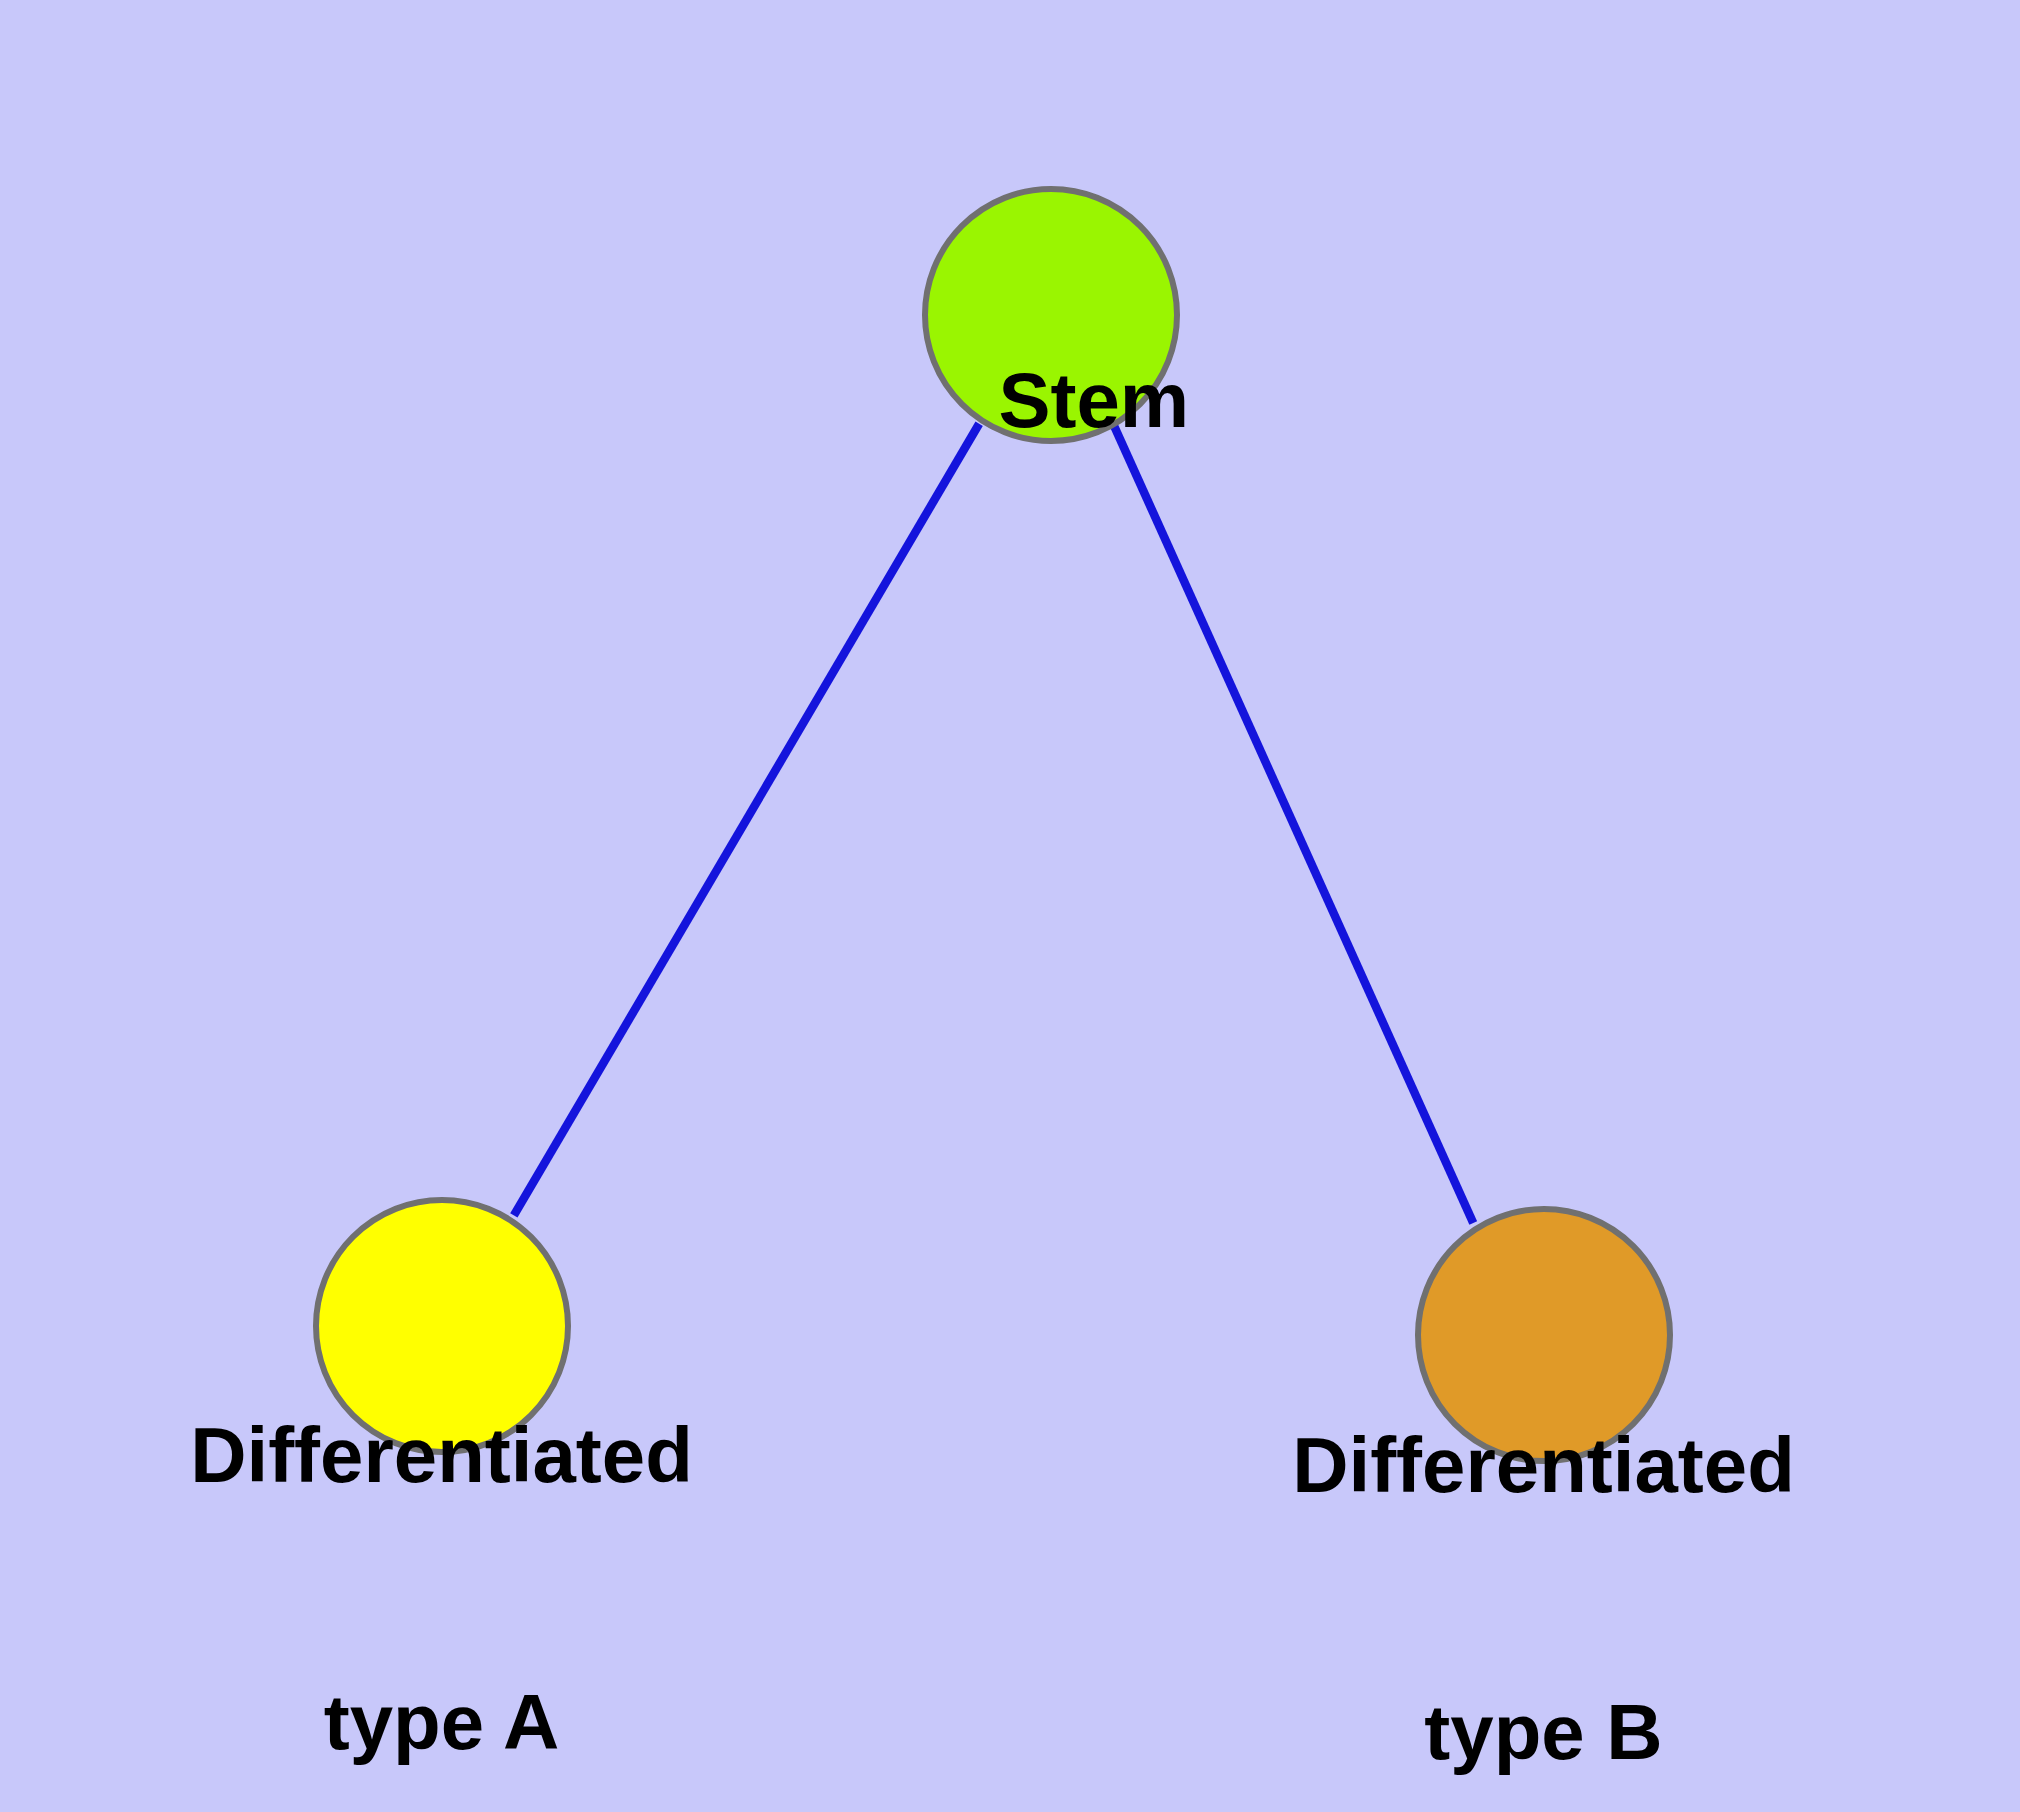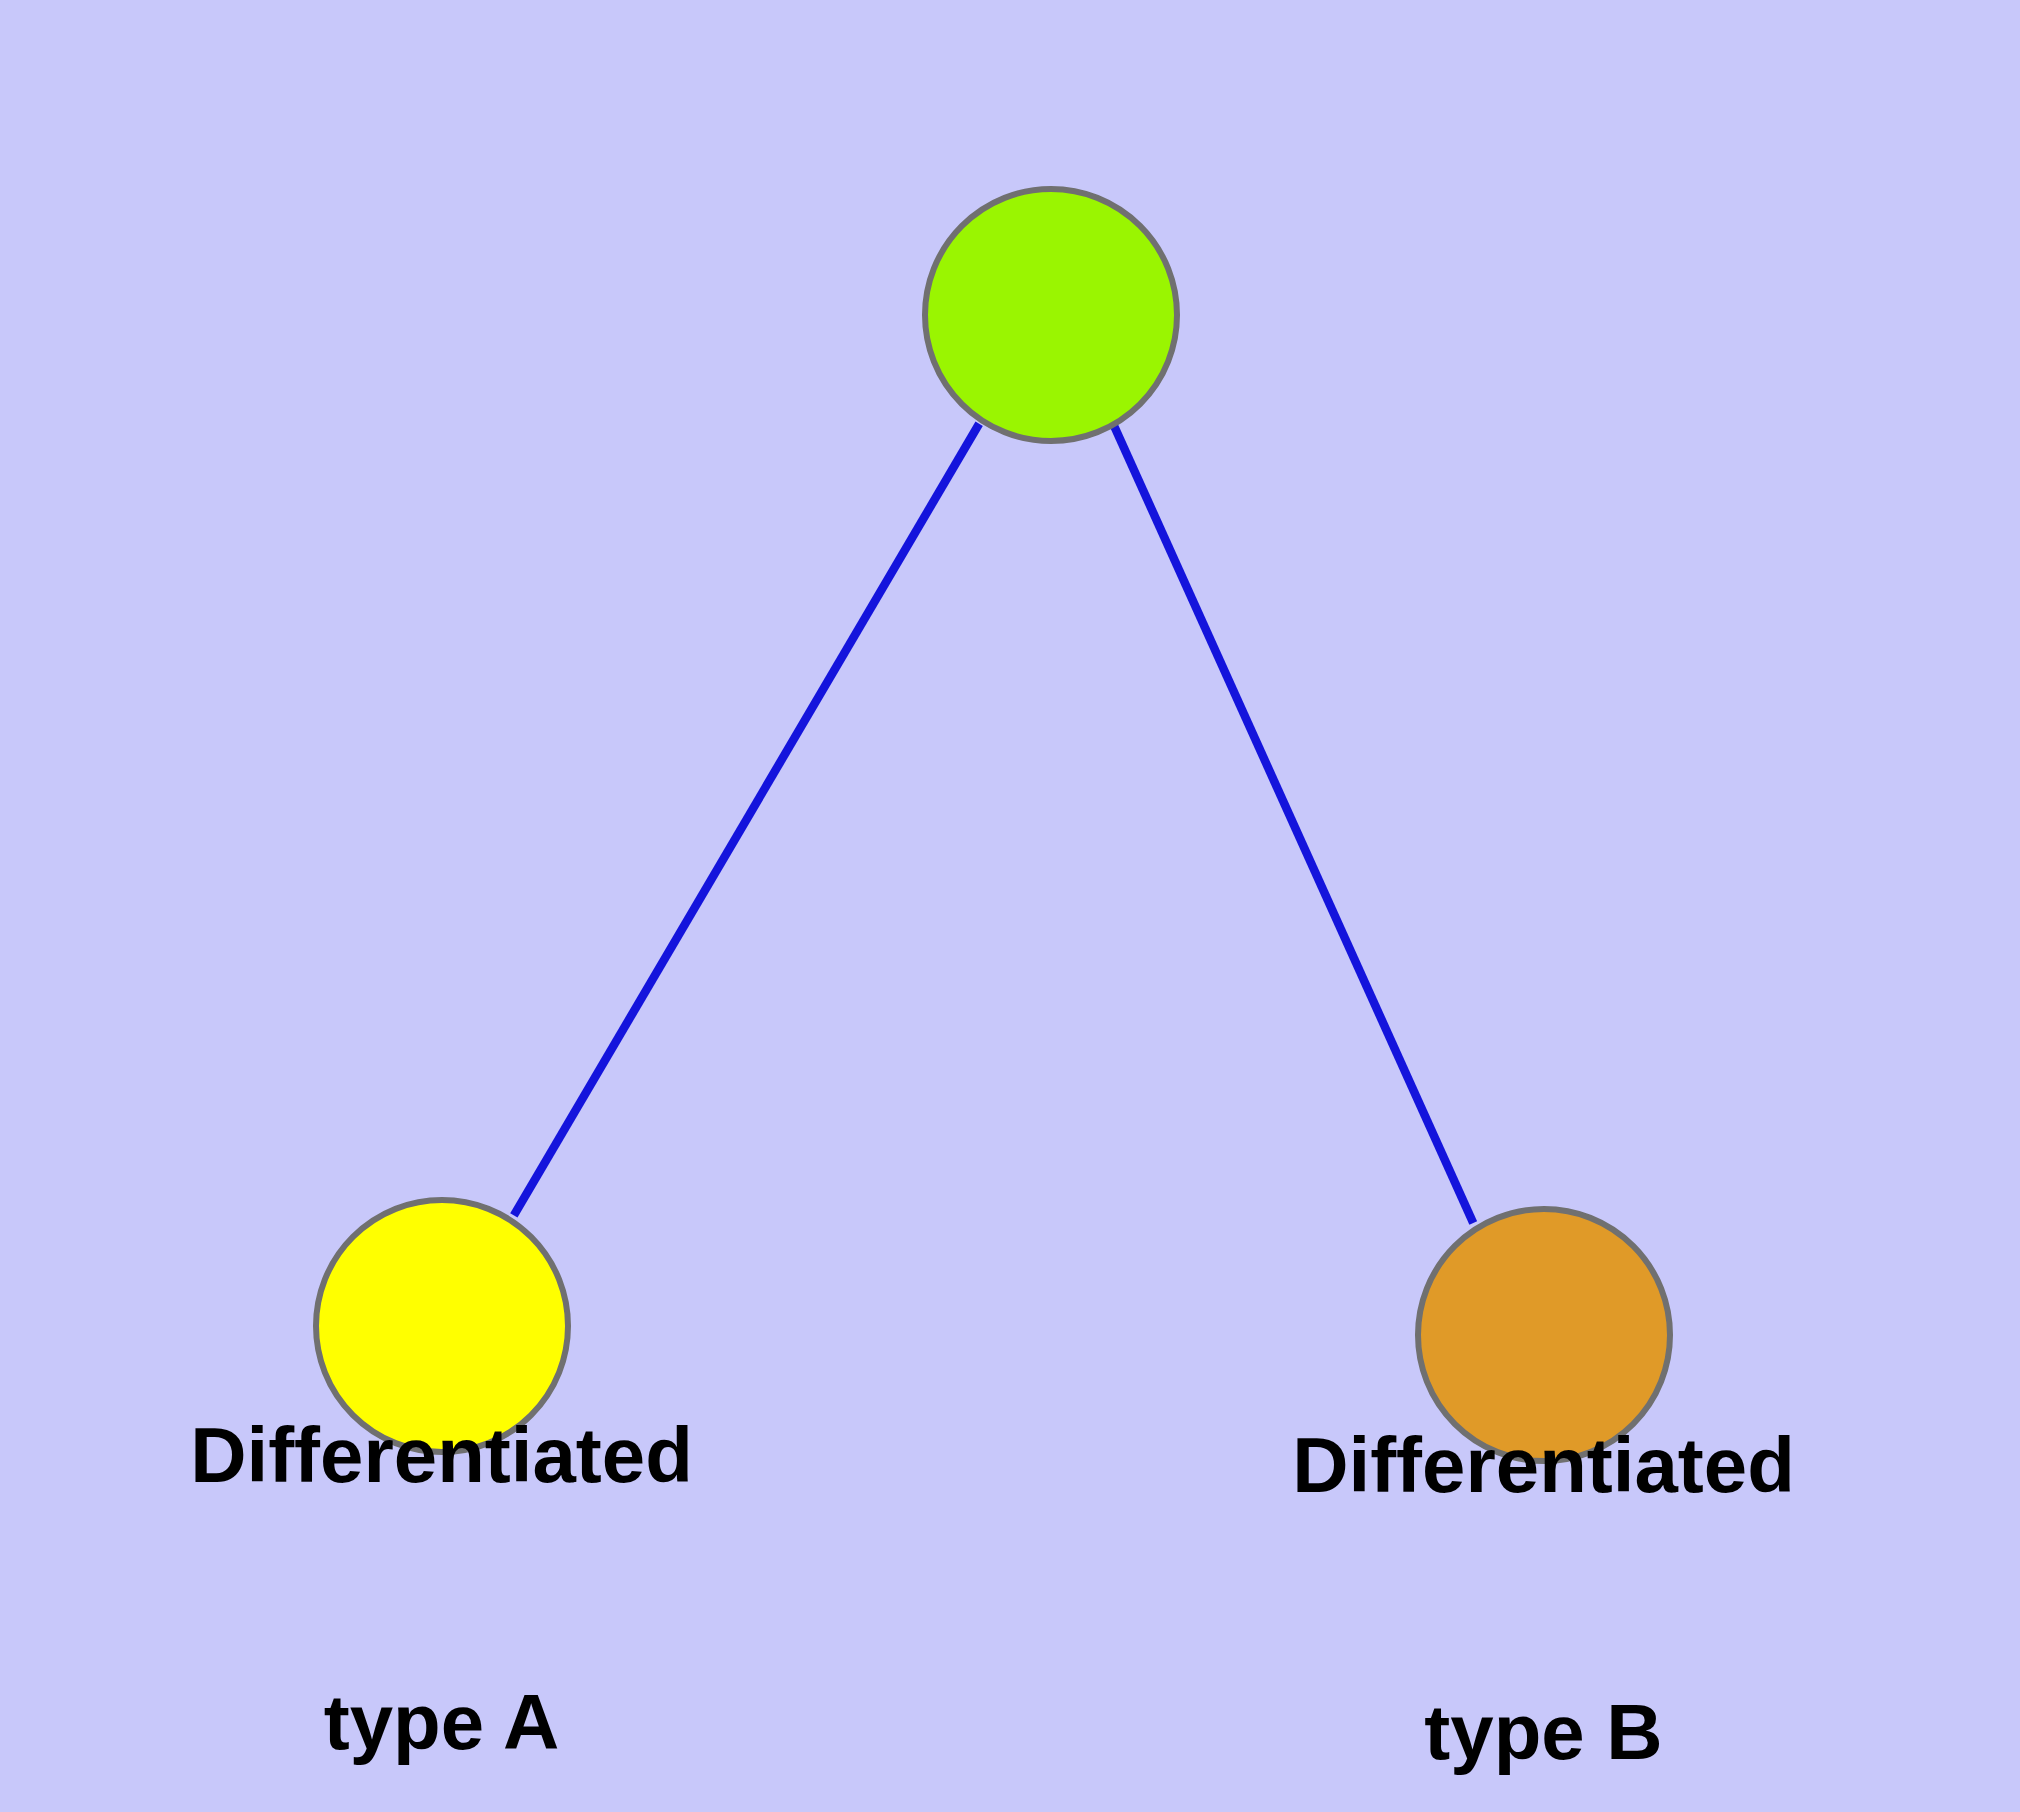--- a/index.html
+++ b/index.html
@@ -51,20 +51,23 @@
     <line id="edge-stem-diff-a" x1="1155" y1="500" x2="606" y2="1434" stroke="#1414dc" stroke-width="10" stroke-linecap="butt"></line>
     <line id="edge-stem-diff-b" x1="1314" y1="502" x2="1738" y2="1443" stroke="#1414dc" stroke-width="10" stroke-linecap="butt"></line>
   </svg>
 
   <div class="node" id="node-stem" style="left:922px; top:186px; width:258px; height:258px; background:#9af501; border:6px solid #707070;"></div>
 
   <div class="node" id="node-diff-a" style="left:313px; top:1197px; width:258px; height:258px; background:#ffff00; border:6px solid #707070;"></div>
 
   <div class="node" id="node-diff-b" style="left:1415px; top:1206px; width:258px; height:258px; background:#e09a28; border:6px solid #707070;"></div>
 
+  <div class="node-label" id="label-stem" style="left: 542px; top: 267px; width: 1017px; font-size: 78px; color: rgb(0, 0, 0);">
+    <span>Stem</span>
+  </div>
 
   <div class="node-label" id="label-diff-a" style="left: -67px; top: 1233px; width: 1017px; font-size: 78px; color: rgb(0, 0, 0);">
     <div>Differentiated</div>
     <div>type A</div>
   </div>
 
   <div class="node-label" id="label-diff-b" style="left: 1035px; top: 1243px; width: 1017px; font-size: 78px; color: rgb(0, 0, 0);">
     <div>Differentiated</div>
     <div>type B</div>
   </div>

